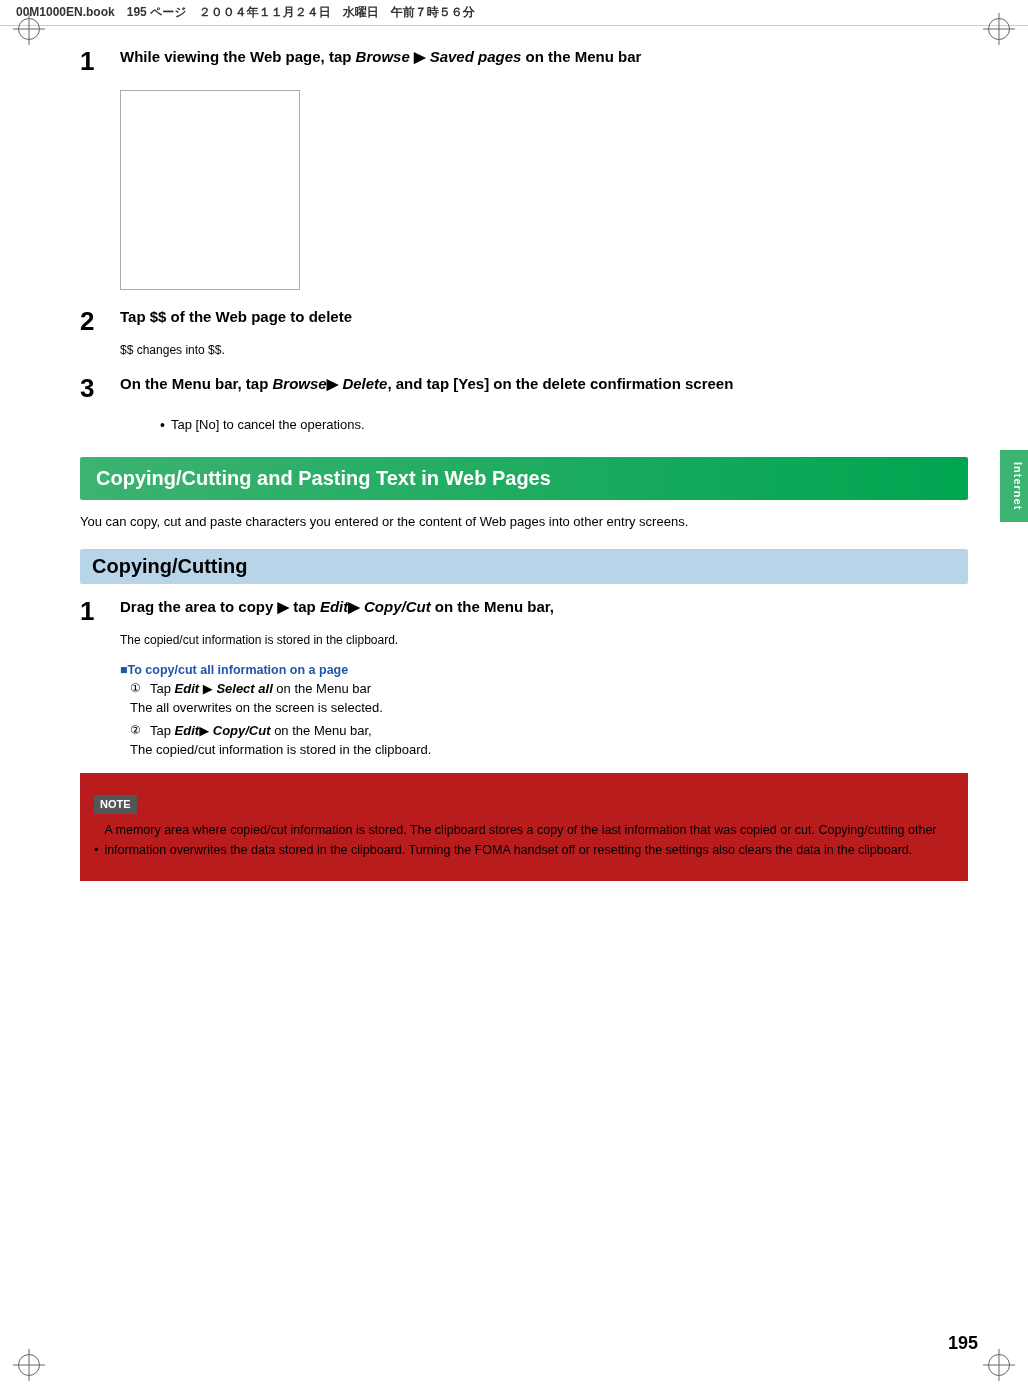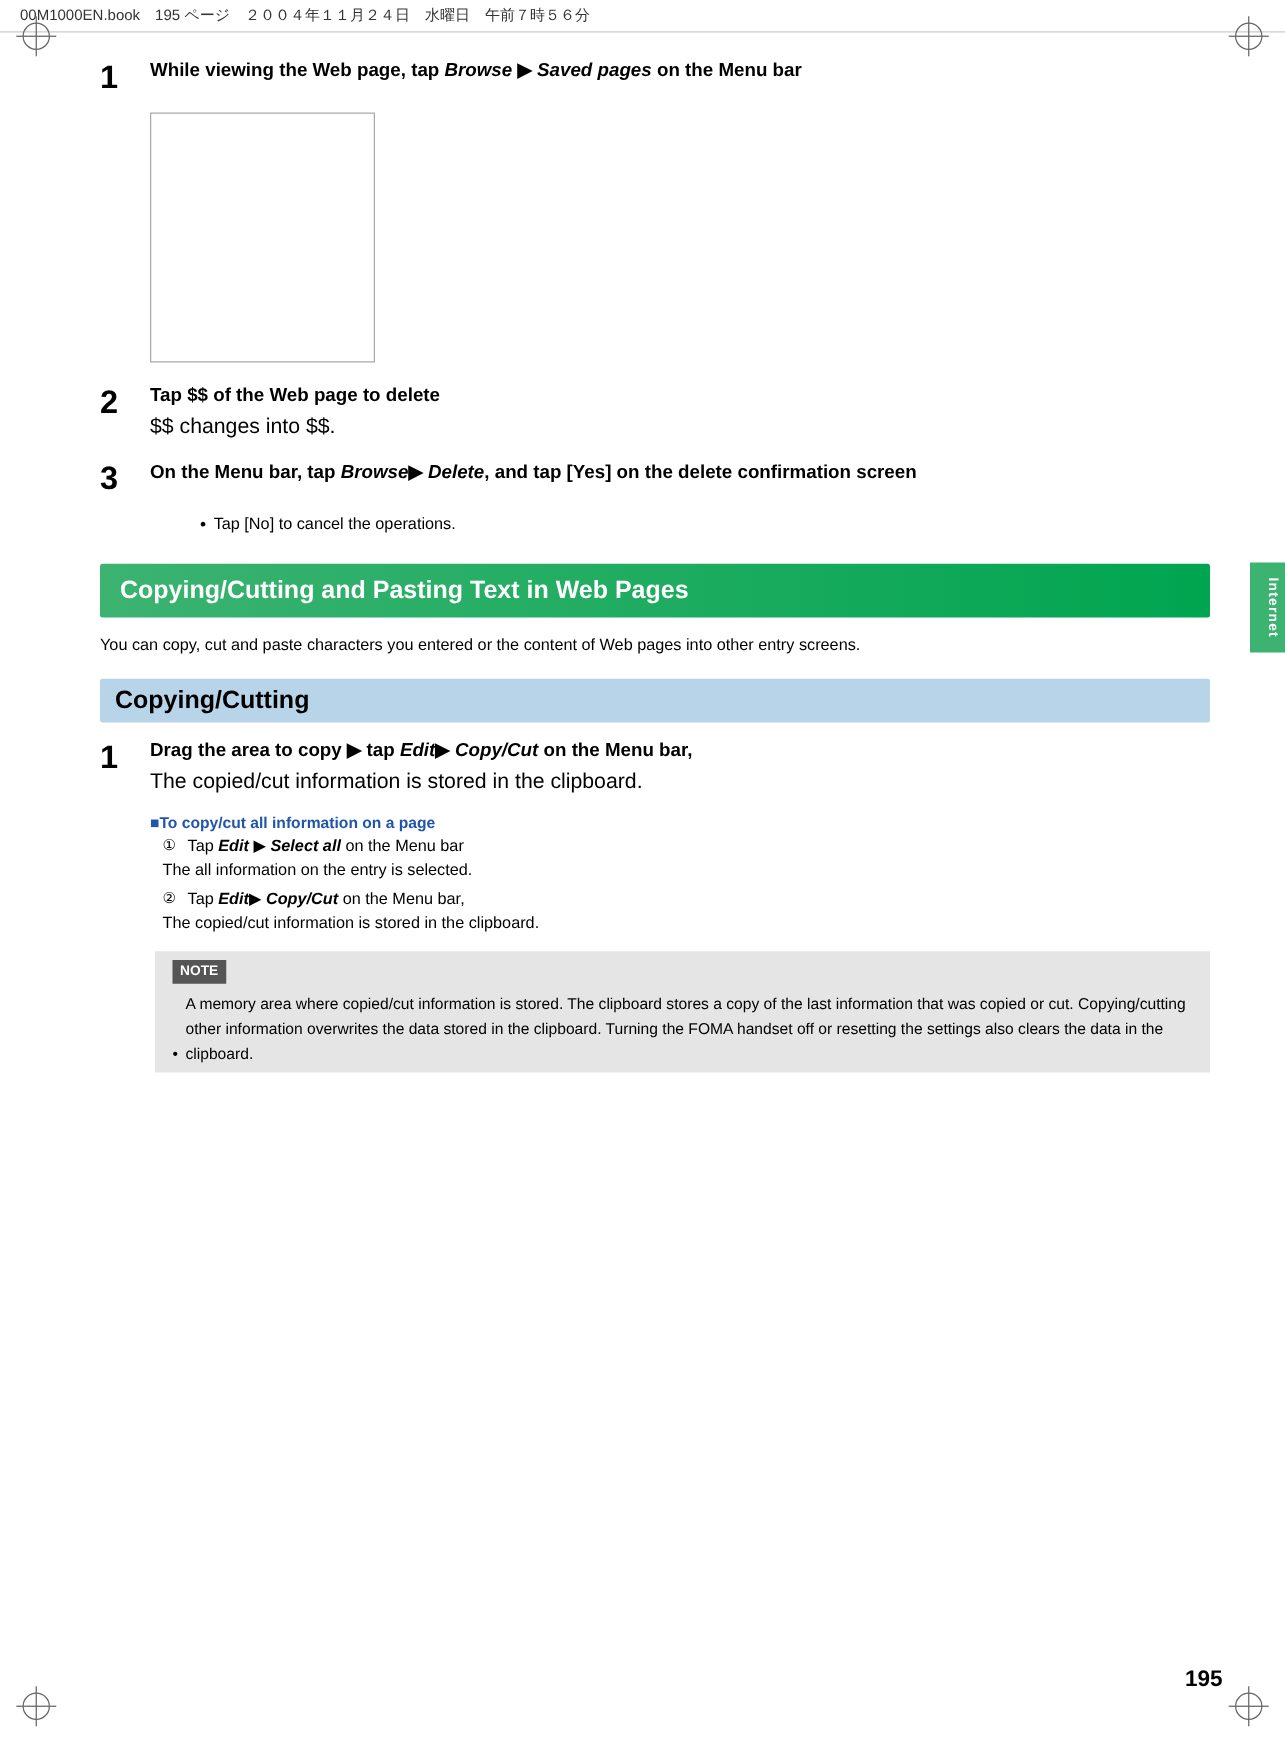--- a/index.html
+++ b/index.html
@@ -16,20 +16,21 @@
     
     .header-bar {
       width: 100%;
       background: #fff;
       border-bottom: 1px solid #ccc;
       padding: 4px 16px;
       font-size: 12px;
       color: #333;
       display: flex;
       align-items: center;
+      font-weight: bold;
     }
 
     
     .page-content {
       padding: 20px 60px 20px 80px;
       position: relative;
     }
 
     
     .crosshair {
@@ -90,22 +91,22 @@
       font-size: 15px;
       font-weight: bold;
       line-height: 1.4;
     }
 
     .step-title em {
       font-style: italic;
     }
 
     .step-subtitle {
-      font-size: 17px;
-      margin-top: 4px;
+      font-size: 12px;
+      margin-top: 16px;
       color: #000;
     }
 
     
     .image-placeholder {
       width: 180px;
       height: 200px;
       border: 1px solid #aaa;
       margin: 16px 0 16px 40px;
       background: #fff;
@@ -149,27 +150,26 @@
       color: #000;
       font-size: 20px;
       font-weight: bold;
       padding: 6px 12px;
       margin: 16px 0 12px 0;
       border-radius: 2px;
     }
 
     
     .note-box {
-      background: #e5e5e5;
+      background: #b91c1c;
       border: none;
-      padding: 5px 14px;
+      padding: 21px 14px;
       margin-top: 16px;
       font-size: 12.5px;
       line-height: 1.6;
-      margin-left: 44px;
     }
 
     .note-label {
       font-size: 11px;
       font-weight: bold;
       background: #555;
       color: #fff;
       display: inline-block;
       padding: 1px 6px;
       margin-bottom: 6px;
@@ -321,21 +321,21 @@
     <span>■To copy/cut all information on a page</span>
   </div>
 
   <div class="sub-step-item">
     <span class="sub-step-num">①</span>
     <span class="sub-step-content">
       Tap <em><strong>Edit</strong></em> ▶ <em><strong>Select all</strong></em> on the Menu bar
     </span>
   </div>
   <div class="sub-step-desc">
-    The all information on the entry is selected.
+    The all overwrites on the screen is selected.
   </div>
 
   <div class="sub-step-item">
     <span class="sub-step-num">②</span>
     <span class="sub-step-content">
       Tap <em><strong>Edit</strong></em>▶ <em><strong>Copy/Cut</strong></em> on the Menu bar,
     </span>
   </div>
   <div class="sub-step-desc">
     The copied/cut information is stored in the clipboard.

